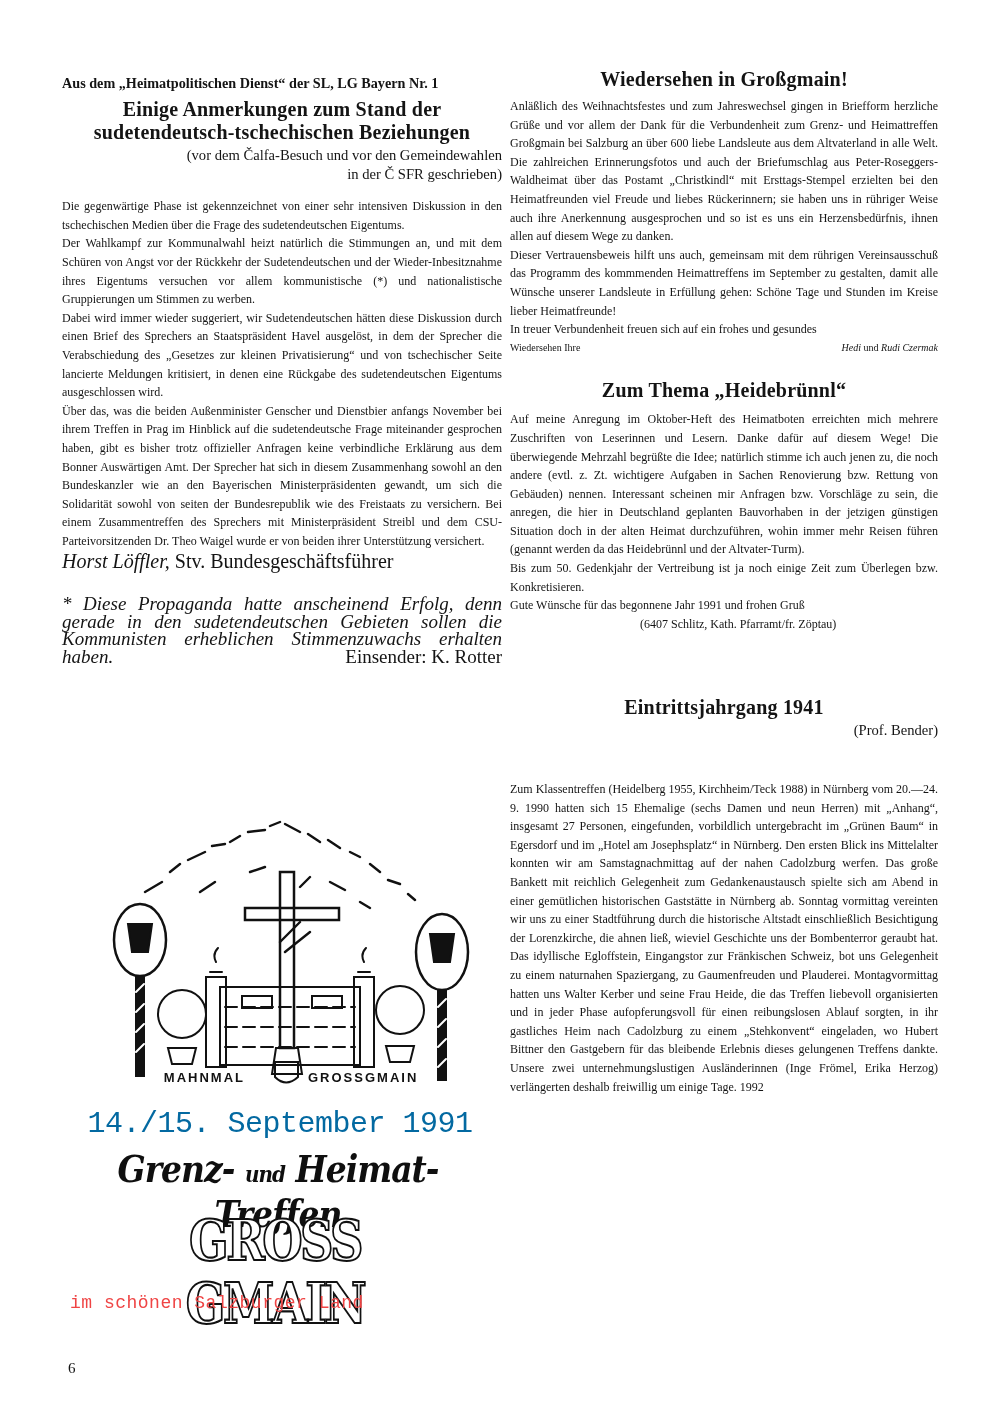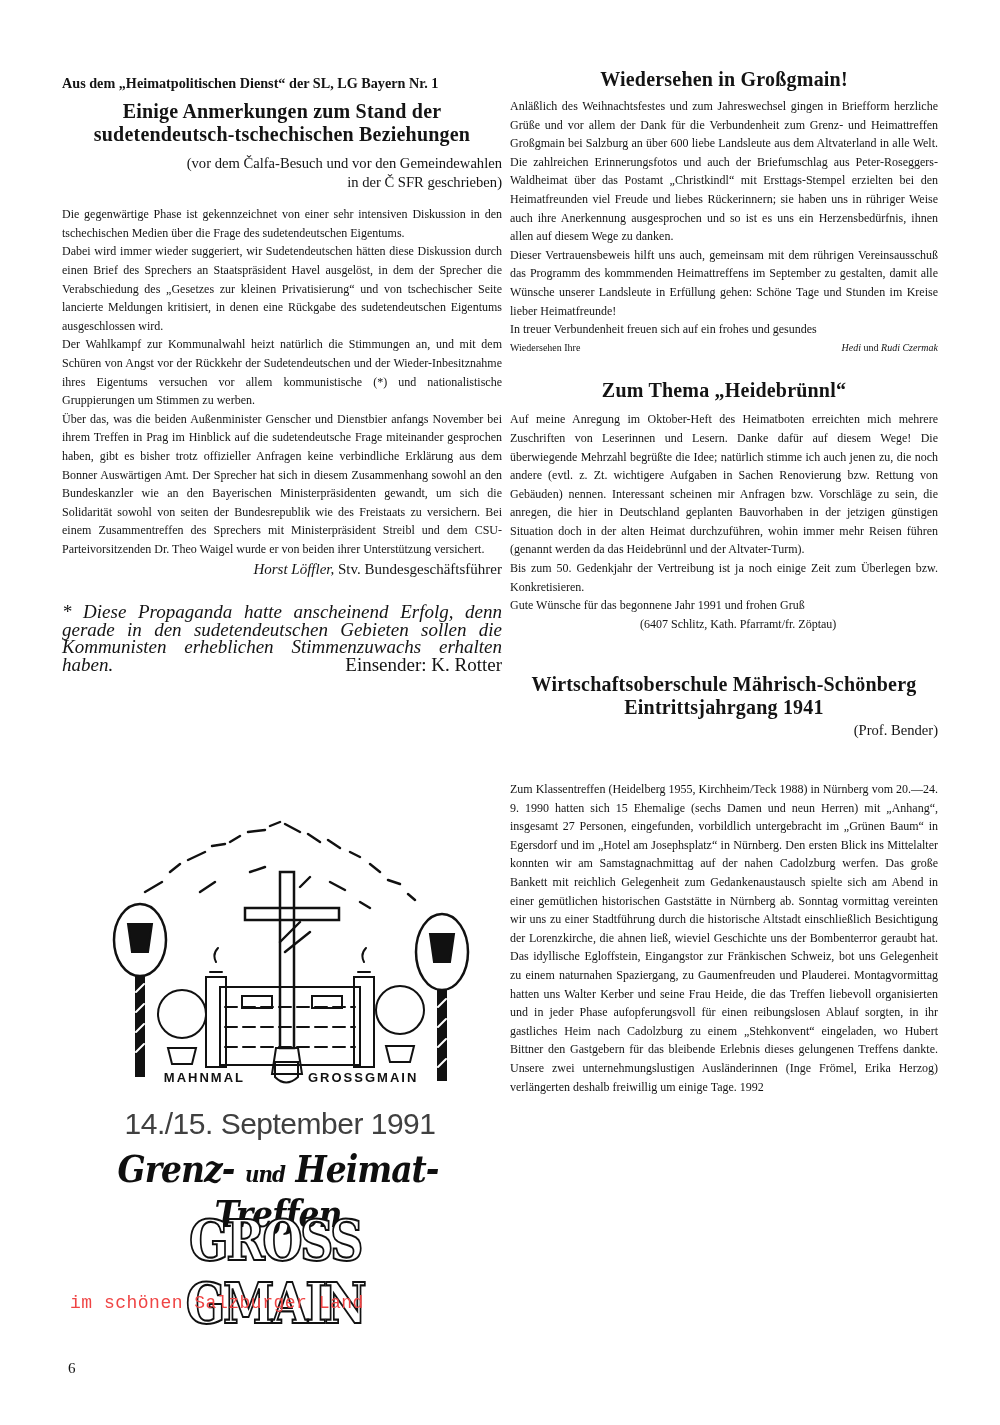--- a/index.html
+++ b/index.html
@@ -3,30 +3,30 @@
 <meta charset="utf-8">
 <style>
   html, body { margin: 0; padding: 0; background: #ffffff; }
   body { width: 1000px; height: 1425px; position: relative; overflow: hidden;
          font-family: "Liberation Serif", "DejaVu Serif", serif; color: #141414; }
   .col { position: absolute; top: 66px; width: 440px; }
   .col-left { left: 62px; }
   .col-right { left: 510px; width: 428px; }
   .p { font-size: 12px; line-height: 18.6px; text-align: justify; margin: 0; hyphens: manual; }
   .src { font-weight: bold; font-size: 14.2px; line-height: 18px; margin: 8px 0 6px 0; white-space: nowrap; }
-  h1.t { font-weight: bold; font-size: 20px; line-height: 23px; text-align: center; margin: 8px; letter-spacing: 0.2px; }
+  h1.t { font-weight: bold; font-size: 20px; line-height: 23px; text-align: center; margin: 0; letter-spacing: 0.2px; }
   .sub { text-align: right; font-size: 14.6px; line-height: 18.6px; margin: 2px 0 14px 0; }
-  .sig { text-align: right; font-size: 15px; line-height: 18.6px; margin: 2px 0 0 0; }
+  .sig { font-size: 20px; line-height: 18.6px; margin: 2px 0 0 0; }
   .sig i, .i { font-style: italic; }
   .footnote { font-size: 19px; line-height: 17.5px; font-style: italic; text-align: justify; margin: 24px 0 0 0; }
   .footnote .send { font-style: normal; float: right; }
   .rowsig { display: flex; justify-content: space-between; font-size: 10px; line-height: 18.6px; }
   .illustration { position: absolute; left: 70px; top: 812px; width: 420px; height: 280px; }
   .date-line { position: absolute; left: 60px; top: 1107px; width: 440px; text-align: center;
-               font-family: Liberation Sans, sans-serif; font-size: 30px; letter-spacing: -0.5px; color: #404040; }
+               font-family: Liberation Mono, monospace; font-size: 30px; letter-spacing: -0.5px; color: #0369a1; }
   .fraktur { position: absolute; left: 68px; top: 1152px; width: 420px; text-align: center;
              font-family: "DejaVu Serif", serif; font-weight: bold; font-style: italic; font-size: 33px; letter-spacing: -1px; color: #0f0f0f; transform: scaleY(1.15); }
   .fraktur .small { font-size: 20px; }
   .outline { position: absolute; left: 70px; top: 1212px; width: 410px; text-align: center;
              font-family: "DejaVu Serif", serif; font-weight: bold; font-size: 54px; line-height: 60px;
              color: #ffffff; -webkit-text-stroke: 2px #111; letter-spacing: -3px; transform: scaleX(0.86) scaleY(1.05); transform-origin: center; }
   .tagline { position: absolute; left: 70px; top: 1293px; width: 420px; text-align: left;
              font-family: "Liberation Mono", "DejaVu Sans Mono", monospace; font-size: 18px; letter-spacing: 0.5px; color: #ef4444; }
   .pagenum { position: absolute; left: 68px; top: 1360px; font-size: 15px; }
 </style>
@@ -37,22 +37,22 @@
   <div class="src">Aus dem „Heimatpolitischen Dienst“ der SL, LG Bayern Nr. 1</div>
   <h1 class="t">
     <span>Einige Anmerkungen zum Stand der</span><br>
     <span>sudetendeutsch-tschechischen Beziehungen</span>
   </h1>
   <div class="sub">
     <span>(vor dem Čalfa-Besuch und vor den Gemeindewahlen</span><br>
     <span>in der Č SFR geschrieben)</span>
   </div>
   <p class="p">Die gegenwärtige Phase ist gekennzeichnet von einer sehr intensiven Diskussion in den tschechischen Medien über die Frage des sudetendeutschen Eigentums.</p>
+  <p class="p">Der Wahlkampf zur Kommunalwahl heizt natürlich die Stimmungen an, und mit dem Schüren von Angst vor der Rückkehr der Sudetendeutschen und der Wieder-Inbesitznahme ihres Eigentums versuchen vor allem kommunistische (*) und nationalistische Gruppierungen um Stimmen zu werben.</p>
   <p class="p">Dabei wird immer wieder suggeriert, wir Sudetendeutschen hätten diese Diskussion durch einen Brief des Sprechers an Staatspräsident Havel ausgelöst, in dem der Sprecher die Verabschiedung des „Gesetzes zur kleinen Privatisierung“ und von tschechischer Seite lancierte Meldungen kritisiert, in denen eine Rückgabe des sudetendeutschen Eigentums ausgeschlossen wird.</p>
-  <p class="p">Der Wahlkampf zur Kommunalwahl heizt natürlich die Stimmungen an, und mit dem Schüren von Angst vor der Rückkehr der Sudetendeutschen und der Wieder-Inbesitznahme ihres Eigentums versuchen vor allem kommunistische (*) und nationalistische Gruppierungen um Stimmen zu werben.</p>
   <p class="p">Über das, was die beiden Außenminister Genscher und Dienstbier anfangs November bei ihrem Treffen in Prag im Hinblick auf die sudetendeutsche Frage miteinander gesprochen haben, gibt es bisher trotz offizieller Anfragen keine verbindliche Erklärung aus dem Bonner Auswärtigen Amt. Der Sprecher hat sich in diesem Zusammenhang sowohl an den Bundeskanzler wie an den Bayerischen Ministerpräsidenten gewandt, um sich die Solidarität sowohl von seiten der Bundesrepublik wie des Freistaats zu versichern. Bei einem Zusammentreffen des Sprechers mit Ministerpräsident Streibl und dem CSU-Parteivorsitzenden Dr. Theo Waigel wurde er von beiden ihrer Unterstützung versichert.</p>
   <div class="sig">
     <i>Horst Löffler,</i><span> Stv. Bundesgeschäftsführer</span>
   </div>
   <div class="footnote">
     <span>* Diese Propaganda hatte anscheinend Erfolg, denn gerade in den sudetendeutschen Gebieten sollen die Kommunisten erheblichen Stimmenzuwachs erhalten haben.</span>
     <span class="send">Einsender: K. Rotter</span>
   </div>
 </div>
 
@@ -127,20 +127,20 @@
     <span><i>Hedi</i><span style="white-space:pre"> und </span><i>Rudi Czermak</i></span>
   </div>
 
   <h1 class="t" style="margin:22px 0 8px 0;text-align:center;">Zum Thema „Heidebrünnl“</h1>
   <p class="p">Auf meine Anregung im Oktober-Heft des Heimatboten erreichten mich mehrere Zuschriften von Leserinnen und Lesern. Danke dafür auf diesem Wege! Die überwiegende Mehrzahl begrüßte die Idee; natürlich stimme ich auch jenen zu, die noch andere (evtl. z. Zt. wichtigere Aufgaben in Sachen Renovierung bzw. Rettung von Gebäuden) nennen. Interessant scheinen mir Anfragen bzw. Vorschläge zu sein, die anregen, die hier in Deutschland geplanten Bauvorhaben in der jetzigen günstigen Situation doch in der alten Heimat durchzuführen, wohin immer mehr Reisen führen (genannt werden da das Heidebrünnl und der Altvater-Turm).</p>
   <p class="p">Bis zum 50. Gedenkjahr der Vertreibung ist ja noch einige Zeit zum Überlegen bzw. Konkretisieren.</p>
   <p class="p">Gute Wünsche für das begonnene Jahr 1991 und frohen Gruß</p>
   <div class="p" style="padding-left:130px;">(6407 Schlitz, Kath. Pfarramt/fr. Zöptau)</div>
 
   <h1 class="t" style="margin:40px 0 2px 0;">
-    <span>Wirtschaftsoberschule Mährisch-Schönberg</span><br>
+    <br>
     <span>Eintrittsjahrgang 1941</span>
   </h1>
   <div class="sub" style="margin-bottom:40px;">(Prof. Bender)</div>
   <p class="p">Zum Klassentreffen (Heidelberg 1955, Kirchheim/Teck 1988) in Nürnberg vom 20.—24. 9. 1990 hatten sich 15 Ehemalige (sechs Damen und neun Herren) mit „Anhang“, insgesamt 27 Personen, eingefunden, vorbildlich untergebracht im „Grünen Baum“ in Egersdorf und im „Hotel am Josephsplatz“ in Nürnberg. Den ersten Blick ins Mittelalter konnten wir am Samstagnachmittag auf der nahen Cadolzburg werfen. Das große Bankett mit reichlich Gelegenheit zum Gedankenaustausch spielte sich am Abend in einer gemütlichen historischen Gaststätte in Nürnberg ab. Sonntag vormittag vereinten wir uns zu einer Stadtführung durch die historische Altstadt einschließlich Besichtigung der Lorenzkirche, die ahnen ließ, wieviel Geschichte uns der Bombenterror geraubt hat. Das idyllische Egloffstein, Eingangstor zur Fränkischen Schweiz, bot uns Gelegenheit zu einem naturnahen Spaziergang, zu Gaumenfreuden und Plauderei. Montagvormittag hatten uns Walter Kerber und seine Frau Heide, die das Treffen liebevoll organisierten und in jeder Phase aufopferungsvoll für einen reibungslosen Ablauf sorgten, in ihr gastliches Heim nach Cadolzburg zu einem „Stehkonvent“ eingeladen, wo Hubert Bittner den Gastgebern für das bleibende Erlebnis dieses gelungenen Treffens dankte. Unsere zwei unternehmungslustigen Ausländerinnen (Inge Frömel, Erika Herzog) verlängerten deshalb freiwillig um einige Tage. 1992</p>
 </div>
 
 <div class="pagenum">6</div>
 
 </body></html>

